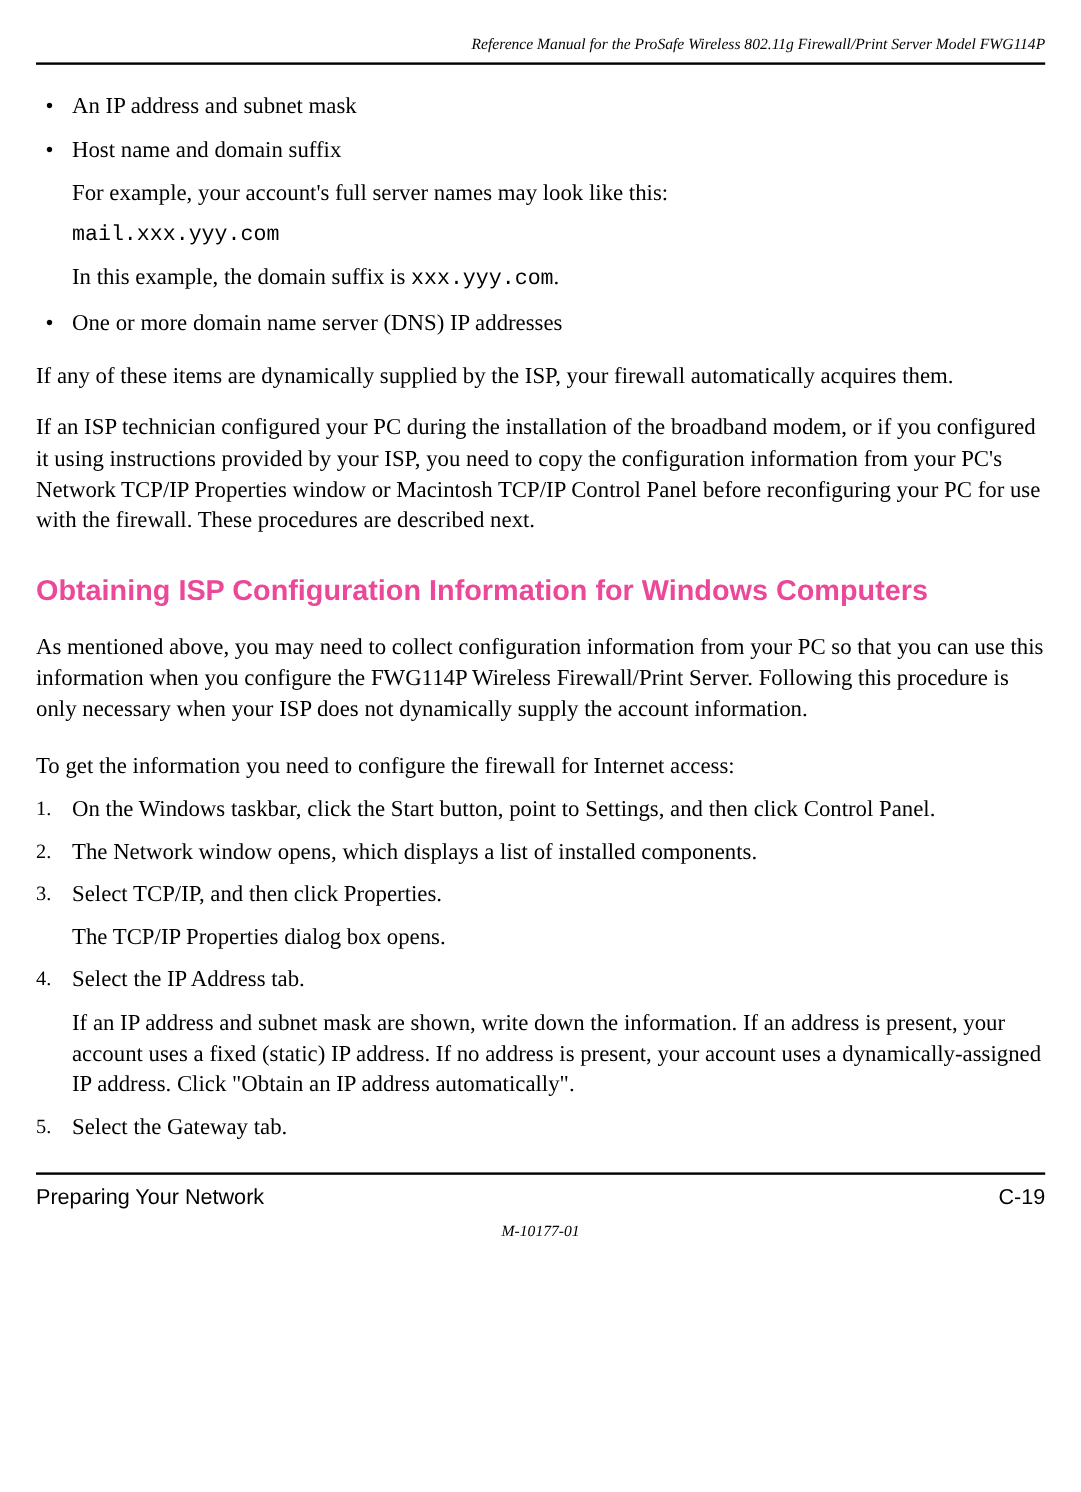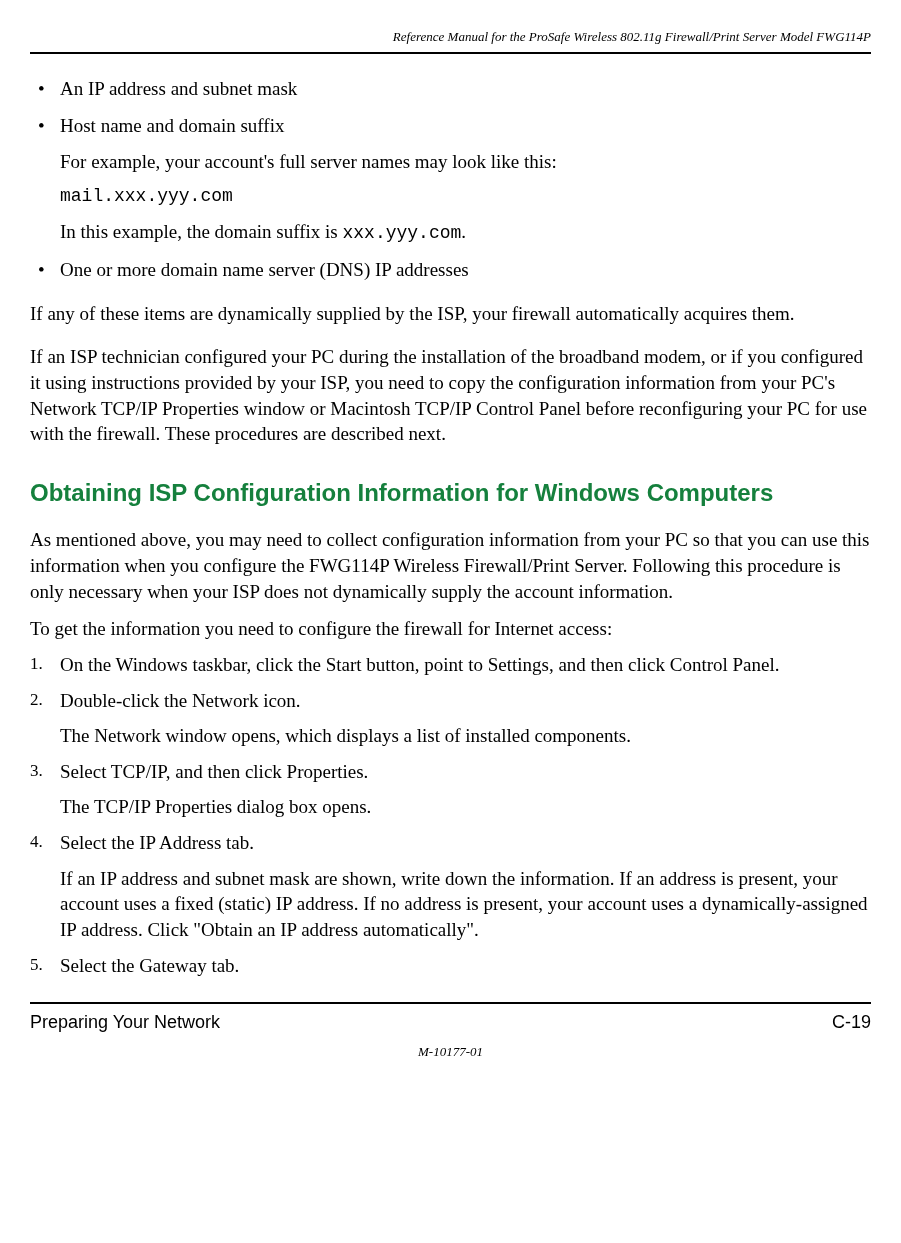--- a/index.html
+++ b/index.html
@@ -51,26 +51,26 @@
     }
     .para {
       margin-top: 18px;
       margin-bottom: 0;
       text-align: left;
     }
     h2.section-heading {
       font-family: Arial, Helvetica, sans-serif;
       font-weight: bold;
       font-size: 24px;
-      color: #15803d;
+      color: #ec4899;
       margin-top: 30px;
       margin-bottom: 18px;
     }
     .intro-line {
-      margin-top: 12px;
+      margin-top: 22px;
       margin-bottom: 6px;
     }
     ol.steps {
       list-style: none;
       counter-reset: step;
       padding: 0;
       margin: 0;
     }
     ol.steps > li {
       counter-increment: step;
@@ -138,21 +138,20 @@
 
 <p class="para" style="margin-top:16px">As mentioned above, you may need to collect configuration information from your PC so that you can use this information when you configure the FWG114P Wireless Firewall/Print Server. Following this procedure is only necessary when your ISP does not dynamically supply the account information.</p>
 
 <p class="intro-line para">To get the information you need to configure the firewall for Internet access:</p>
 
 <ol class="steps">
   <li>
     <span>On the Windows taskbar, click the Start button, point to Settings, and then click Control Panel.</span>
   </li>
   <li>
-    <span>Double-click the Network icon.</span>
     <div class="step-sub">The Network window opens, which displays a list of installed components.</div>
   </li>
   <li>
     <span>Select TCP/IP, and then click Properties.</span>
     <div class="step-sub">The TCP/IP Properties dialog box opens.</div>
   </li>
   <li>
     <span>Select the IP Address tab.</span>
     <div class="step-sub">If an IP address and subnet mask are shown, write down the information. If an address is present, your account uses a fixed (static) IP address. If no address is present, your account uses a dynamically-assigned IP address. Click "Obtain an IP address automatically".</div>
   </li>

